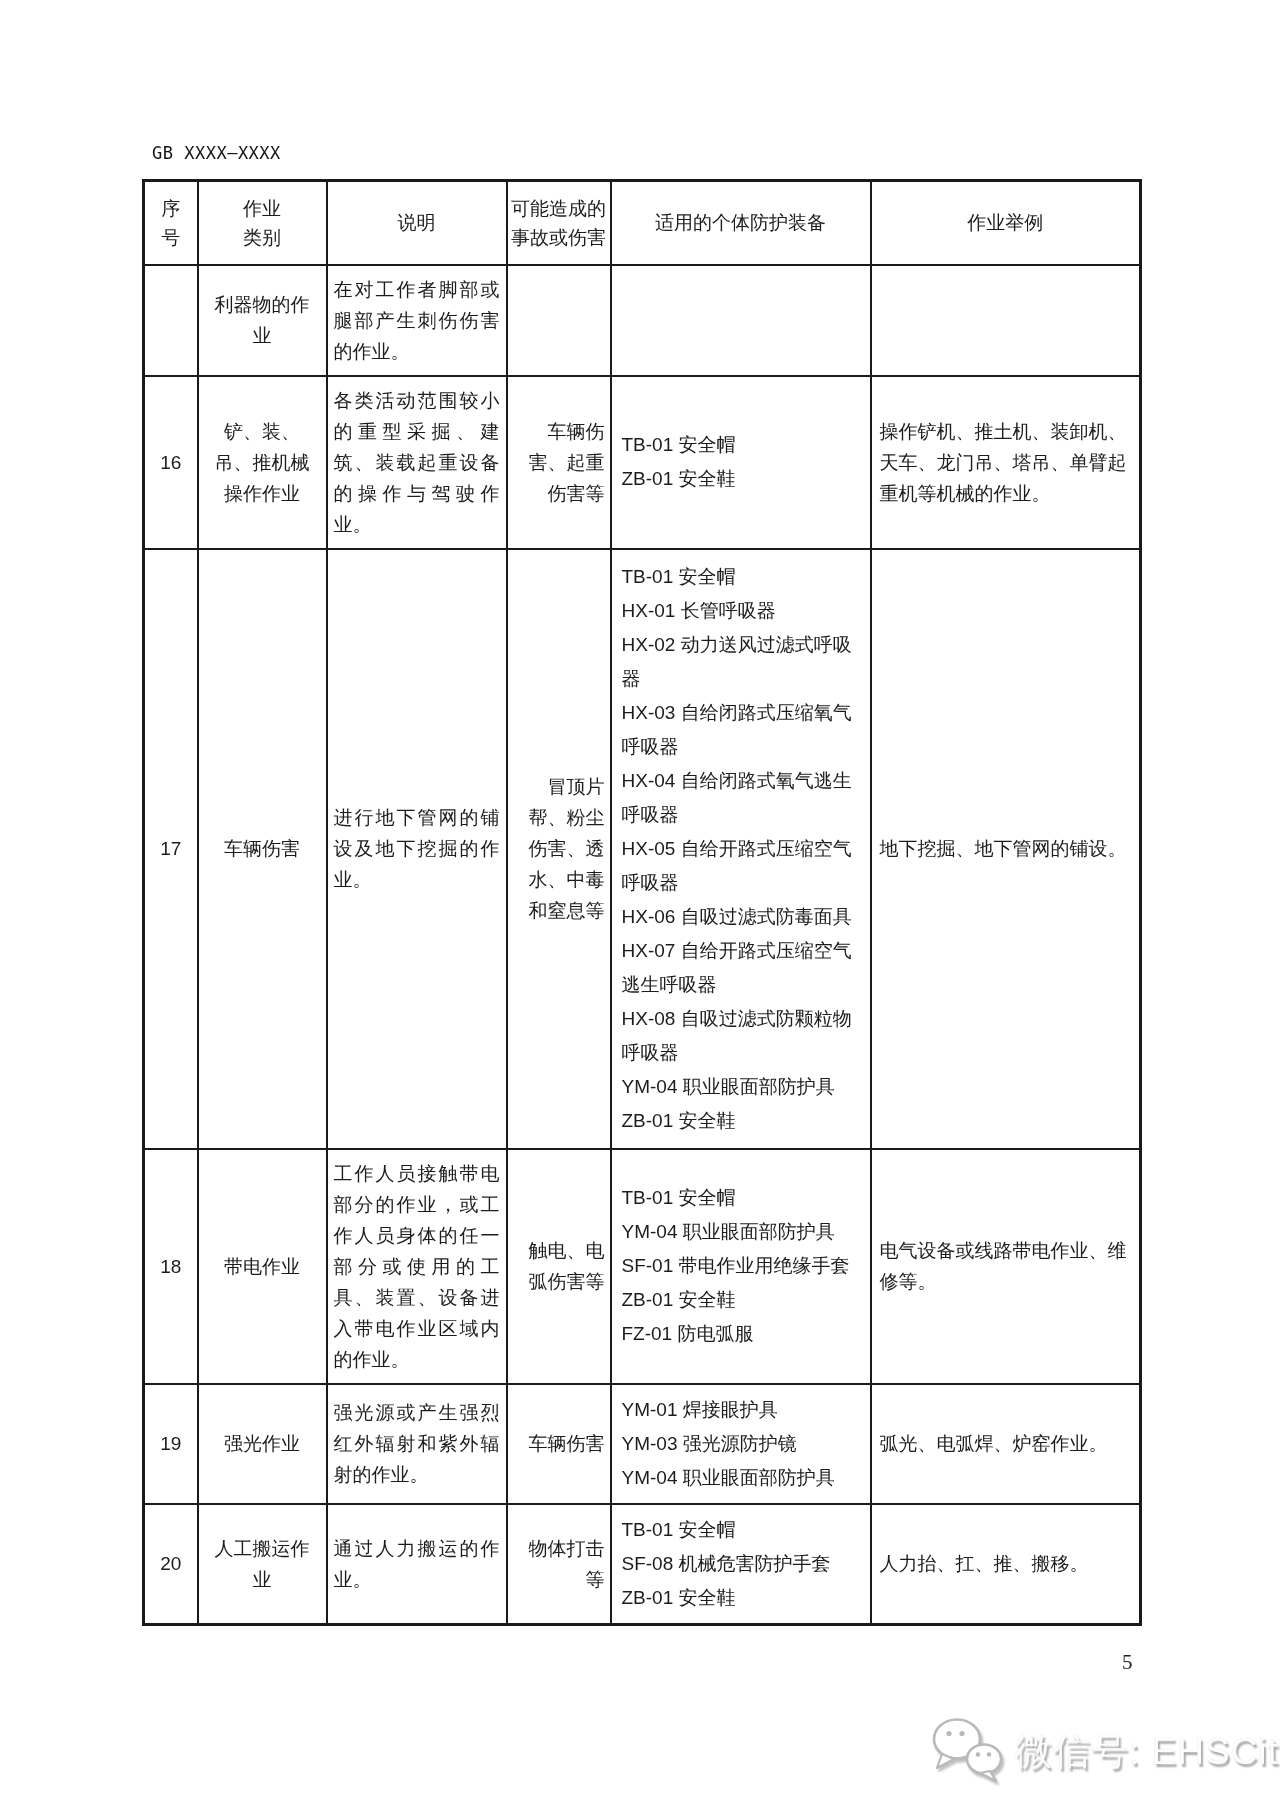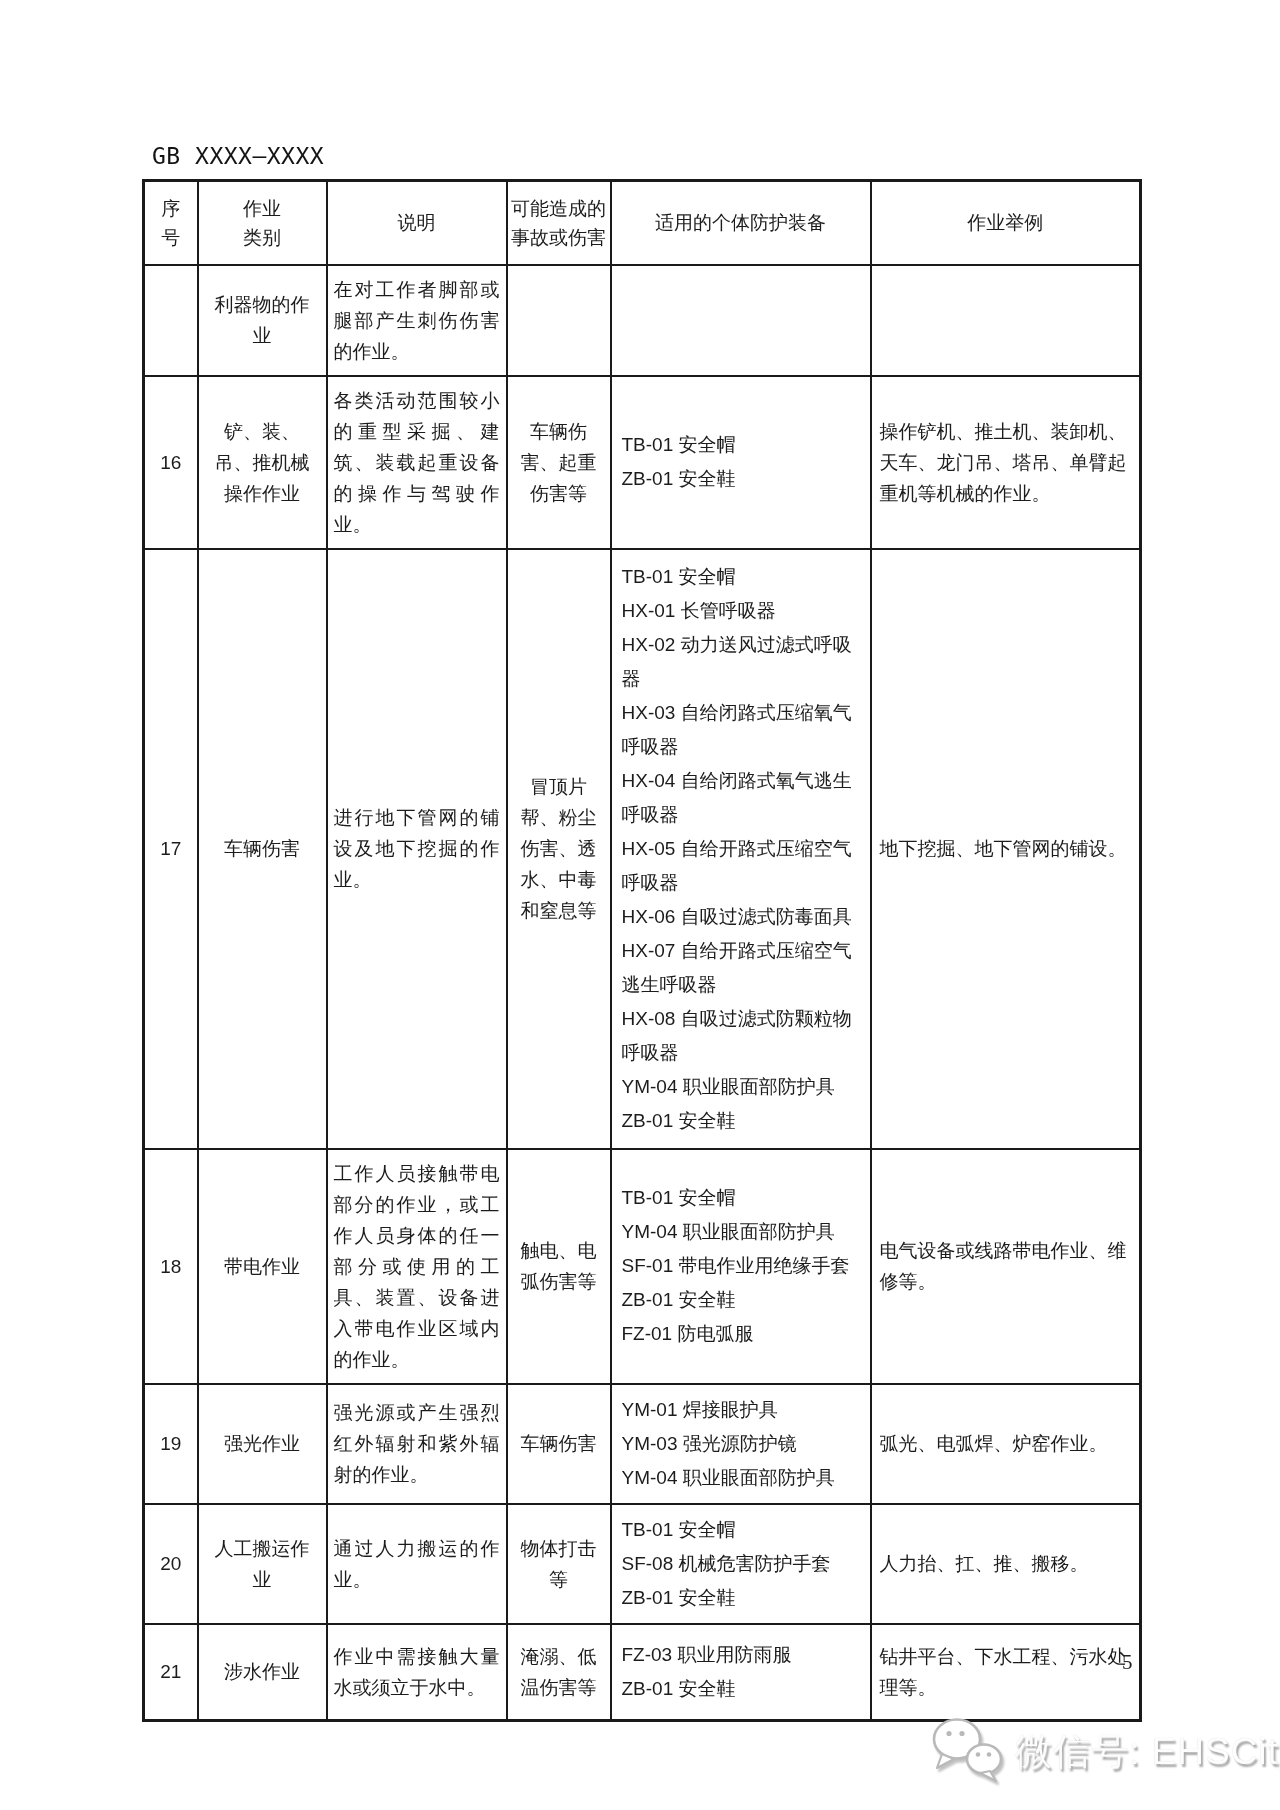--- a/index.html
+++ b/index.html
@@ -3,37 +3,37 @@
 <meta charset="utf-8">
 <style>
   html,body{margin:0;padding:0;}
   body{
     width:1280px;height:1810px;position:relative;background:#ffffff;
     font-family:"Liberation Sans","DejaVu Sans",sans-serif;color:#1c1c1c;overflow:hidden;
   }
   .std-code{
     position:absolute;left:152px;top:143px;
     font-family:"DejaVu Sans Mono","Liberation Mono",monospace;
-    font-size:23px;letter-spacing:.5px;color:#141414;white-space:pre;
+    font-size:17px;letter-spacing:.5px;color:#141414;white-space:pre;
   }
   table.doc-table{
     position:absolute;left:142px;top:179px;width:997px;
     border-collapse:collapse;table-layout:fixed;
     border:3px solid #1a1a1a;
   }
   .doc-table th,.doc-table td{border:2px solid #1a1a1a;overflow:hidden;}
   .doc-table th{
     font-size:19px;font-weight:normal;text-align:center;vertical-align:middle;
     line-height:29px;white-space:pre-line;padding:4px 2px;
   }
   .doc-table td{font-size:19px;vertical-align:middle;}
   .cell-no{text-align:center;line-height:31px;}
   .cell-category{text-align:center;line-height:31px;padding:6px 8px;border-radius:10px;}
   .cell-description{text-align:justify;text-justify:inter-ideograph;line-height:31px;padding:8px 6px;margin-top:15px;}
-  .cell-hazards{text-align:center;line-height:31px;padding:6px 5px;margin-left:28px;}
+  .cell-hazards{text-align:right;line-height:31px;padding:6px 5px;margin-left:28px;}
   .cell-ppe{white-space:pre-line;line-height:34px;padding:8px 12px 8px 10px;text-align:left;}
   .cell-examples{line-height:31px;padding:16px 8px;text-align:left;}
   .page-number{
     position:absolute;left:1122px;top:1650px;
     font-family:"Liberation Serif","DejaVu Serif",serif;font-size:21px;color:#222;
   }
   .watermark{
     position:absolute;left:928px;top:1716px;
     display:flex;align-items:center;gap:9px;
   }
@@ -131,29 +131,20 @@
     <tr style="height:104px">
       <td class="cell-no">20</td>
       <td class="cell-category">人工搬运作业</td>
       <td class="cell-description">通过人力搬运的作业。</td>
       <td class="cell-hazards">物体打击等</td>
       <td class="cell-ppe">TB-01 安全帽
 SF-08 机械危害防护手套
 ZB-01 安全鞋</td>
       <td class="cell-examples">人力抬、扛、推、搬移。</td>
     </tr>
-    <tr style="height:66px">
-      <td class="cell-no">21</td>
-      <td class="cell-category">涉水作业</td>
-      <td class="cell-description">作业中需接触大量水或须立于水中。</td>
-      <td class="cell-hazards">淹溺、低温伤害等</td>
-      <td class="cell-ppe">FZ-03 职业用防雨服
-ZB-01 安全鞋</td>
-      <td class="cell-examples">钻井平台、下水工程、污水处理等。</td>
-    </tr>
   </tbody>
 </table>
 
 <div class="page-number">5</div>
 
 <div class="watermark">
   <span class="wechat-icon">
     <svg width="78" height="68" viewBox="0 0 78 68">
       <g fill="#ffffff" stroke="#b9b9b9" stroke-width="2.6" stroke-linejoin="round">
         <ellipse cx="29" cy="23" rx="23" ry="19.5"></ellipse>

